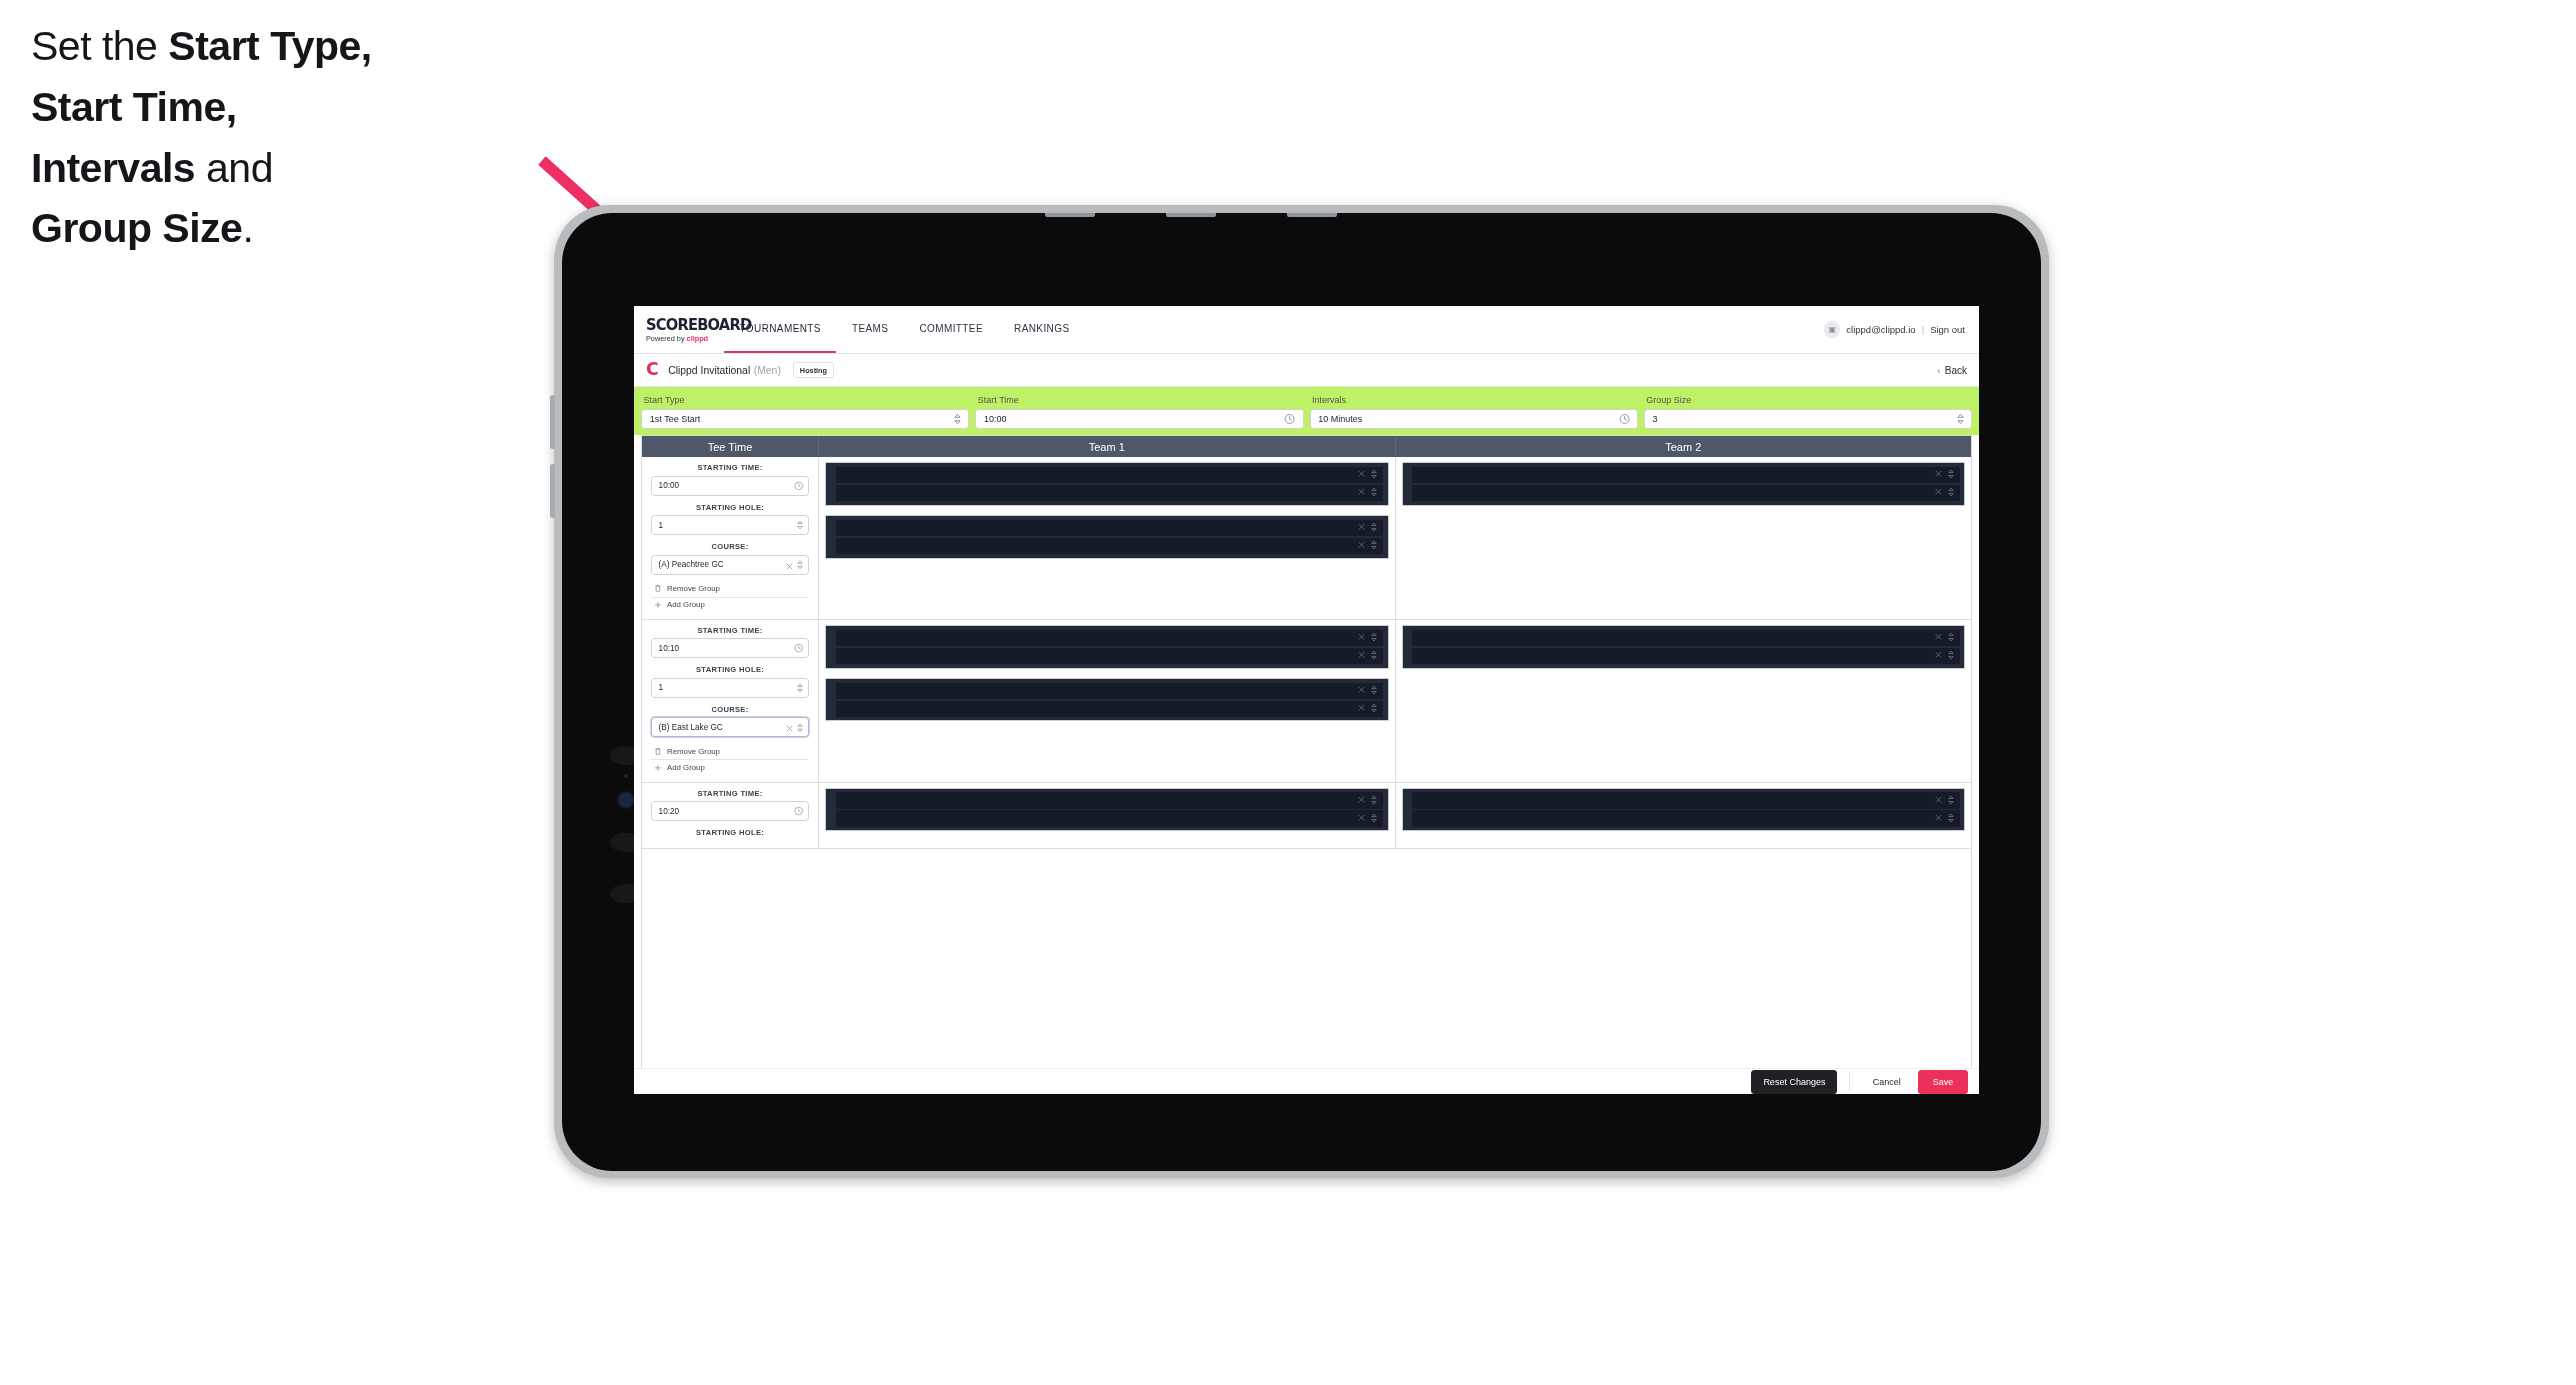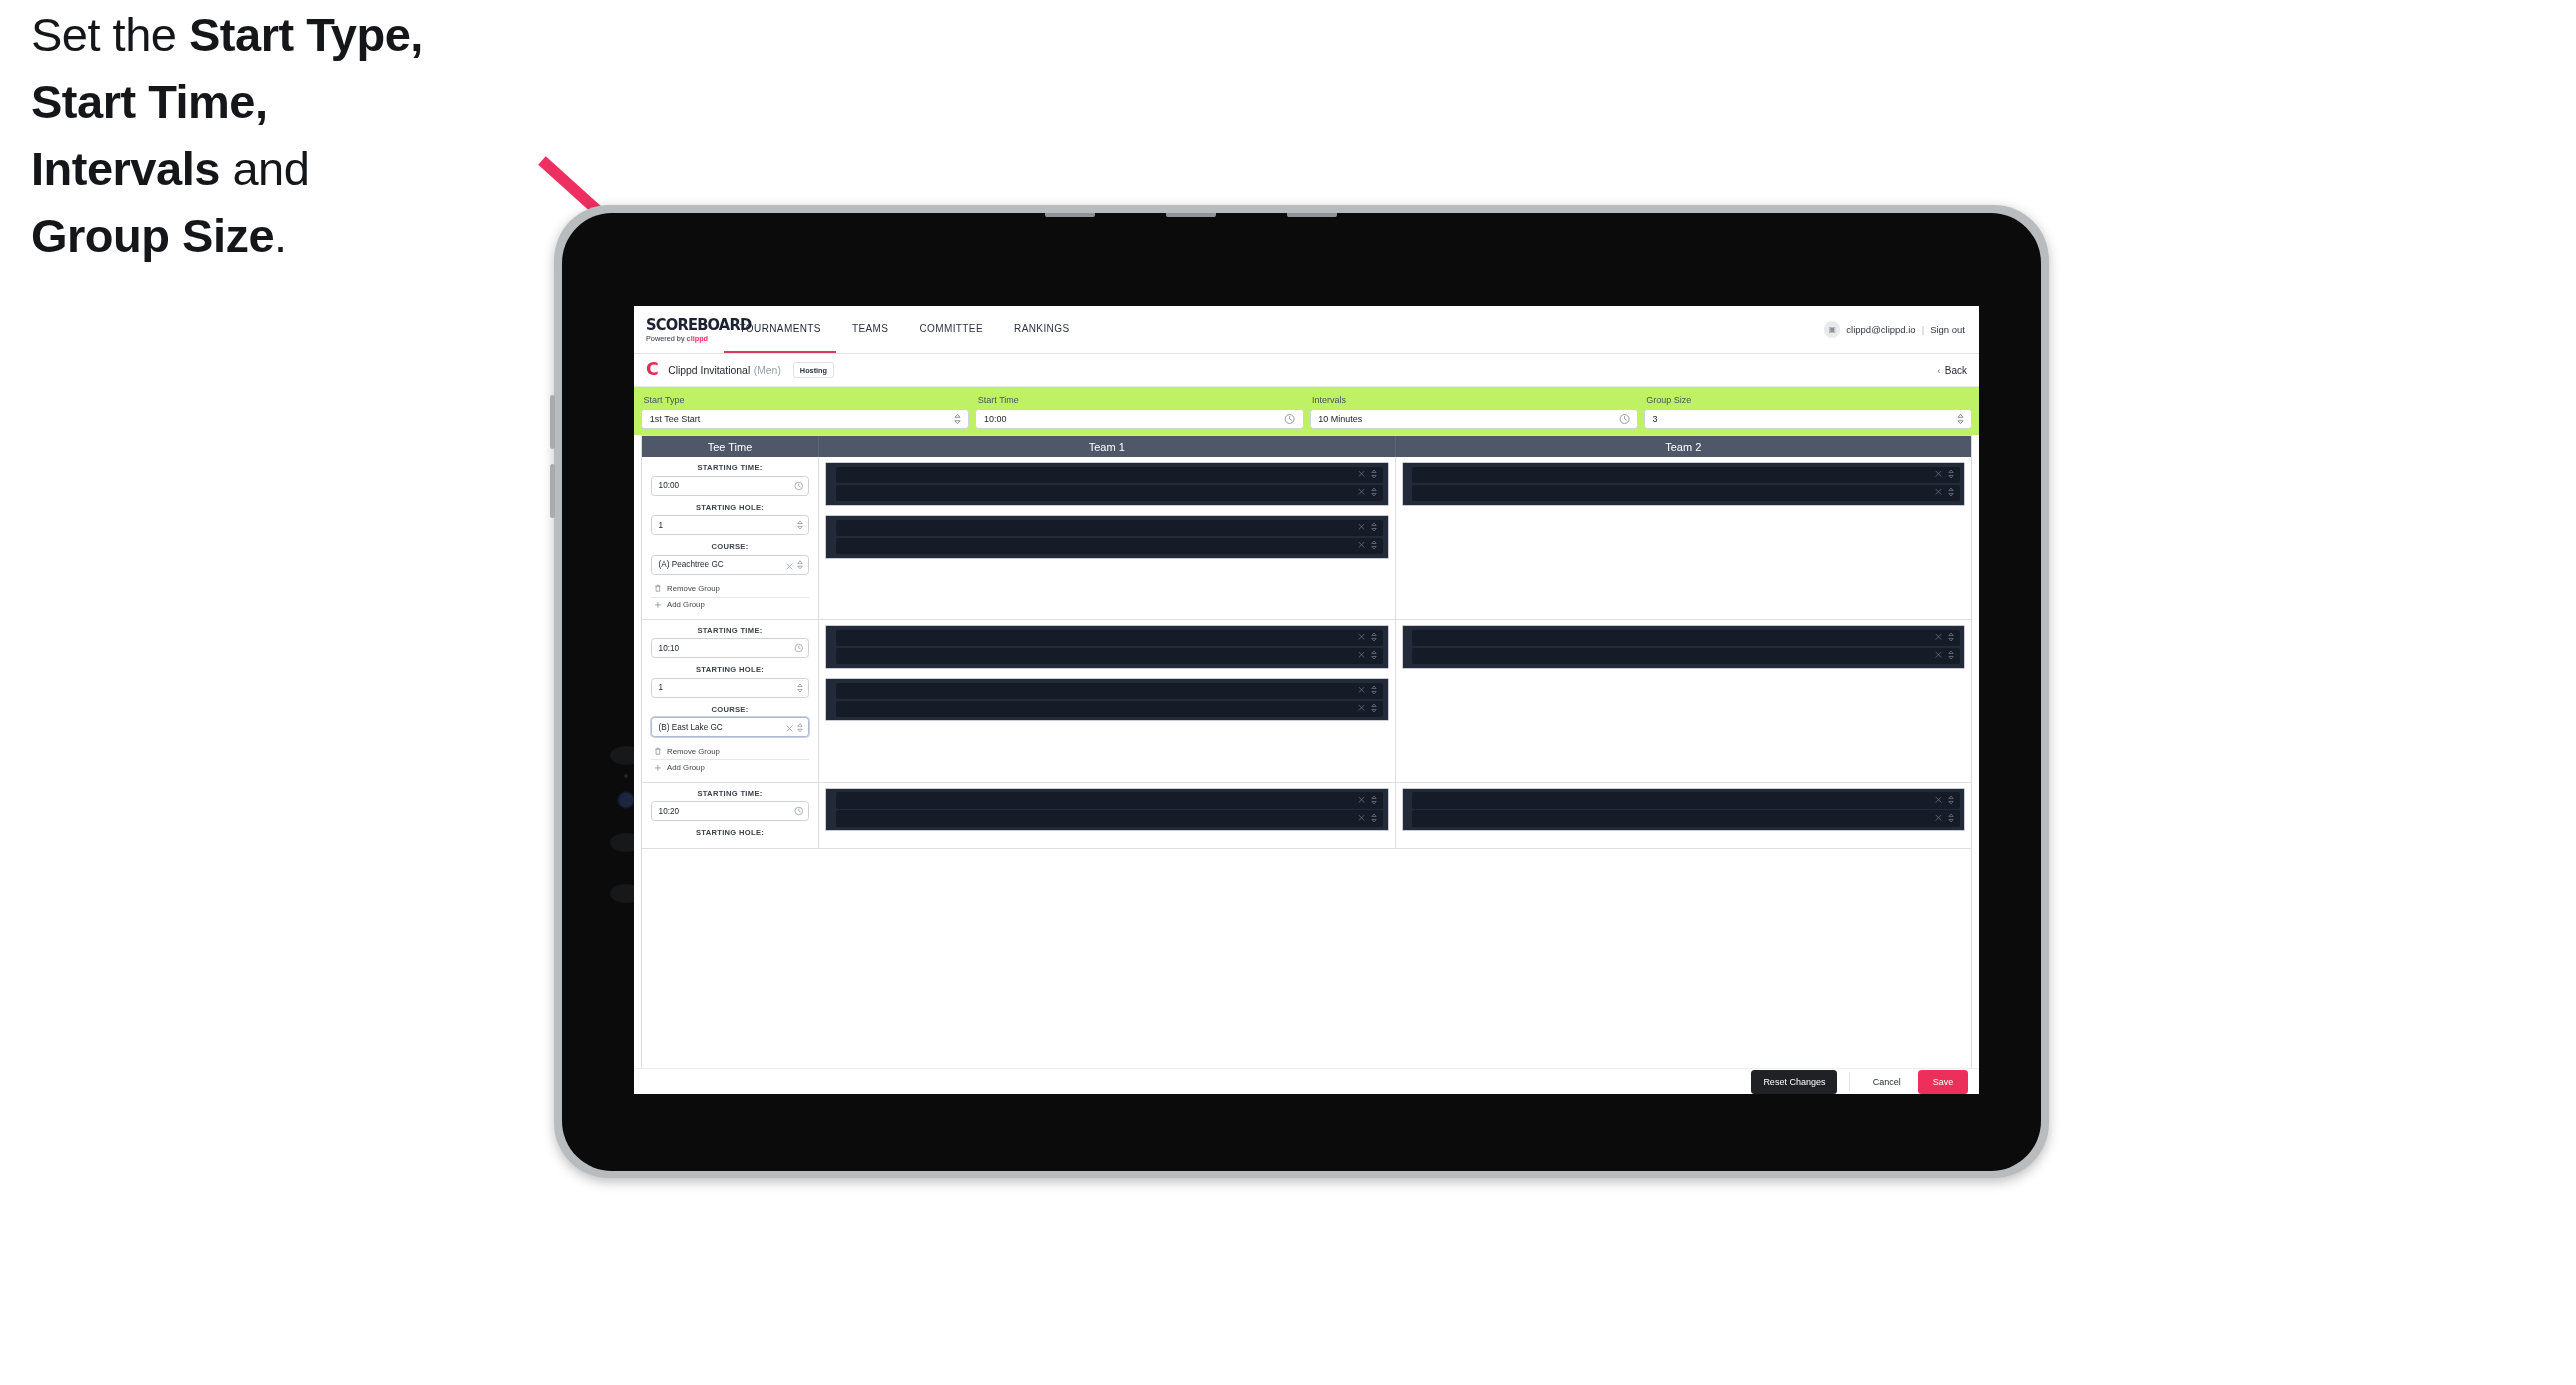--- a/index.html
+++ b/index.html
@@ -6,23 +6,23 @@
   html, body {
     width: 2576px; height: 1386px;
     background: #ffffff;
     font-family: "Liberation Sans", sans-serif;
     overflow: hidden;
   }
 
   
   #caption {
     position: absolute;
-    left: 31px; top: 11px;
+    left: 31px; top: 26px;
     width: 535px;
-    font-size: 47px;
+    font-size: 41px;
     line-height: 1.02;
     color: #15161a;
     letter-spacing: -0.5px;
   }
   #caption .ln { display: block; margin-bottom: 19px; white-space: nowrap; }
   #caption b { font-weight: 700; }
   #caption .reg { font-weight: 400; }
 
   
   #arrow-annotation {

